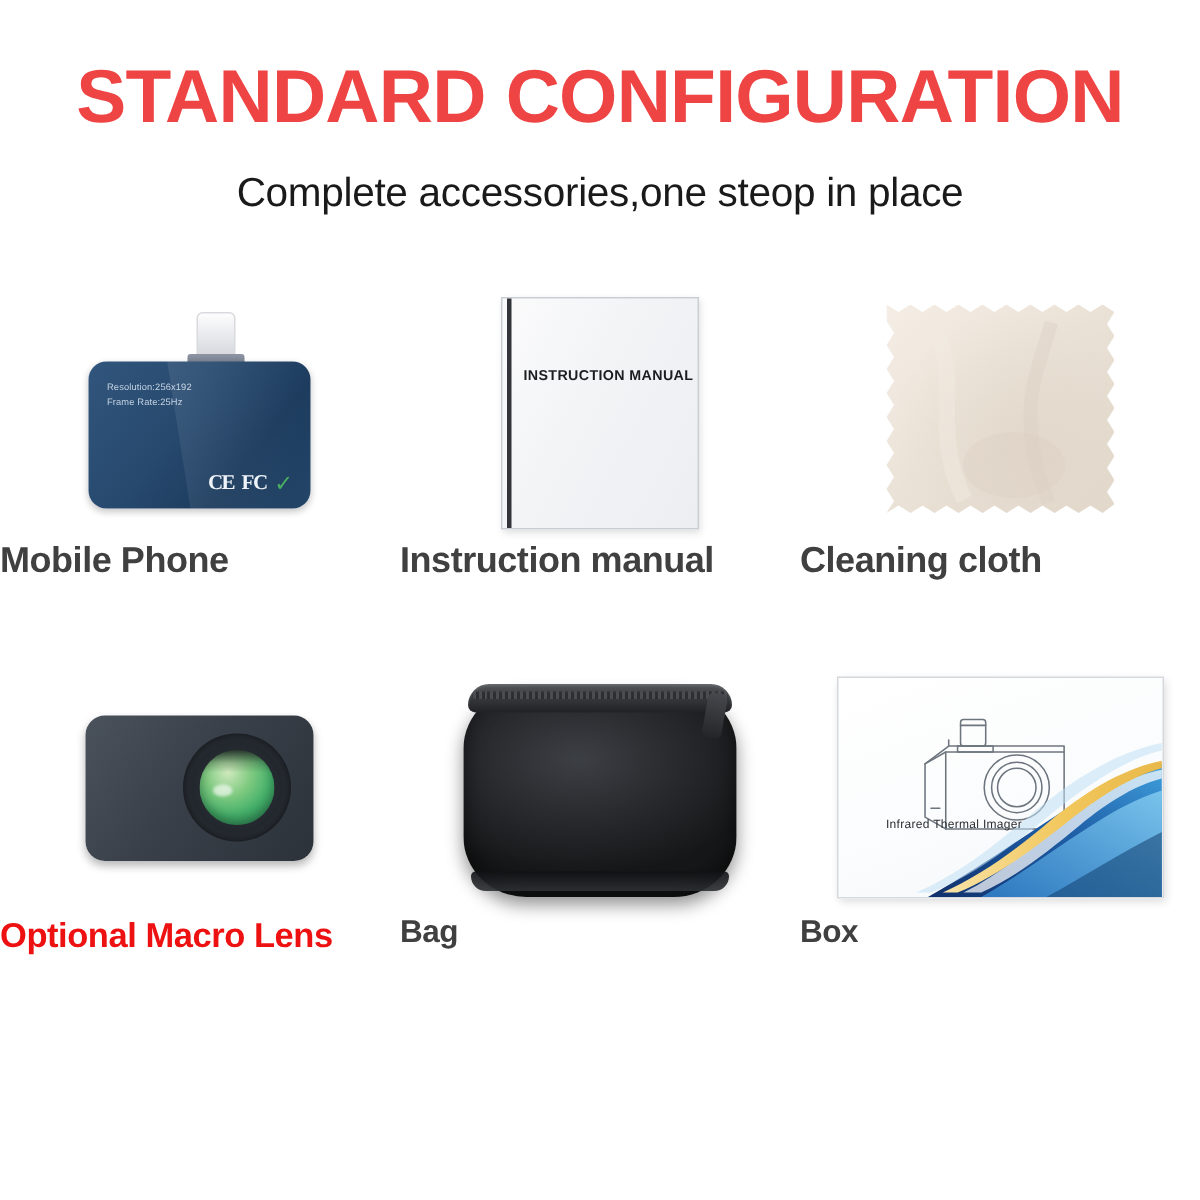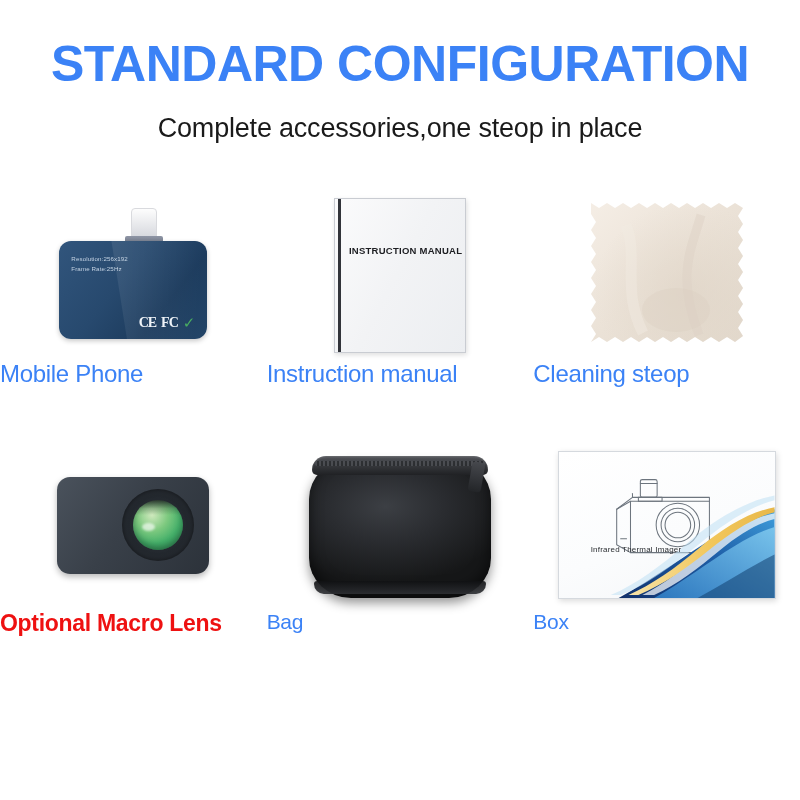--- a/index.html
+++ b/index.html
@@ -18,21 +18,21 @@
     height: 800px;
     background: #ffffff;
   }
 
   
   .header { padding-top: 38px; text-align: center; }
 
   .title {
     font-size: 50px;
     font-weight: bold;
-    color: #3b82f6;
+    color: #ef4444;
     letter-spacing: -0.5px;
     line-height: 1.05;
     white-space: nowrap;
   }
 
   .subtitle {
     margin-top: 22px;
     font-size: 27px;
     color: #1a1a1a;
     font-weight: 400;
@@ -62,24 +62,24 @@
     position: relative;
     width: 100%;
     height: 170px;
     display: flex;
     align-items: center;
     justify-content: center;
   }
 
   .caption {
     font-size: 24px;
-    color: #3b82f6;
+    color: #404040;
     text-align: center;
     line-height: 1.15;
-    font-weight: 400;
+    font-weight: 700;
     letter-spacing: -0.3px;
   }
   .caption.red { color: #ee1111; font-weight: bold; font-size: 23px; }
   .caption.big { font-size: 21px; }
 
   
   .device-wrap { position: relative; width: 160px; height: 135px; }
 
   .usbc {
     position: absolute;
@@ -341,21 +341,21 @@
           </defs>
           <g clip-path="url(#clothClip)">
             <rect x="0" y="0" width="172" height="160" fill="url(#clothGrad)"></rect>
             <rect x="0" y="0" width="172" height="160" fill="url(#clothShade)"></rect>
             <path d="M120,20 C110,55 95,80 118,140" stroke="#ddd2c5" stroke-width="9" fill="none" opacity=".5"></path>
             <path d="M45,30 C58,62 40,95 62,138" stroke="#f2ebe2" stroke-width="11" fill="none" opacity=".45"></path>
             <ellipse cx="95" cy="115" rx="34" ry="22" fill="#d9cec0" opacity=".35"></ellipse>
           </g>
         </svg>
       </div>
-      <div class="caption">Cleaning steop</div>
+      <div class="caption">Cleaning cloth</div>
     </div>
 
     <div class="cell">
       <div class="art">
         <div class="lens-body">
           <div class="lens-ring">
             <div class="lens-glass"></div>
           </div>
         </div>
       </div>

